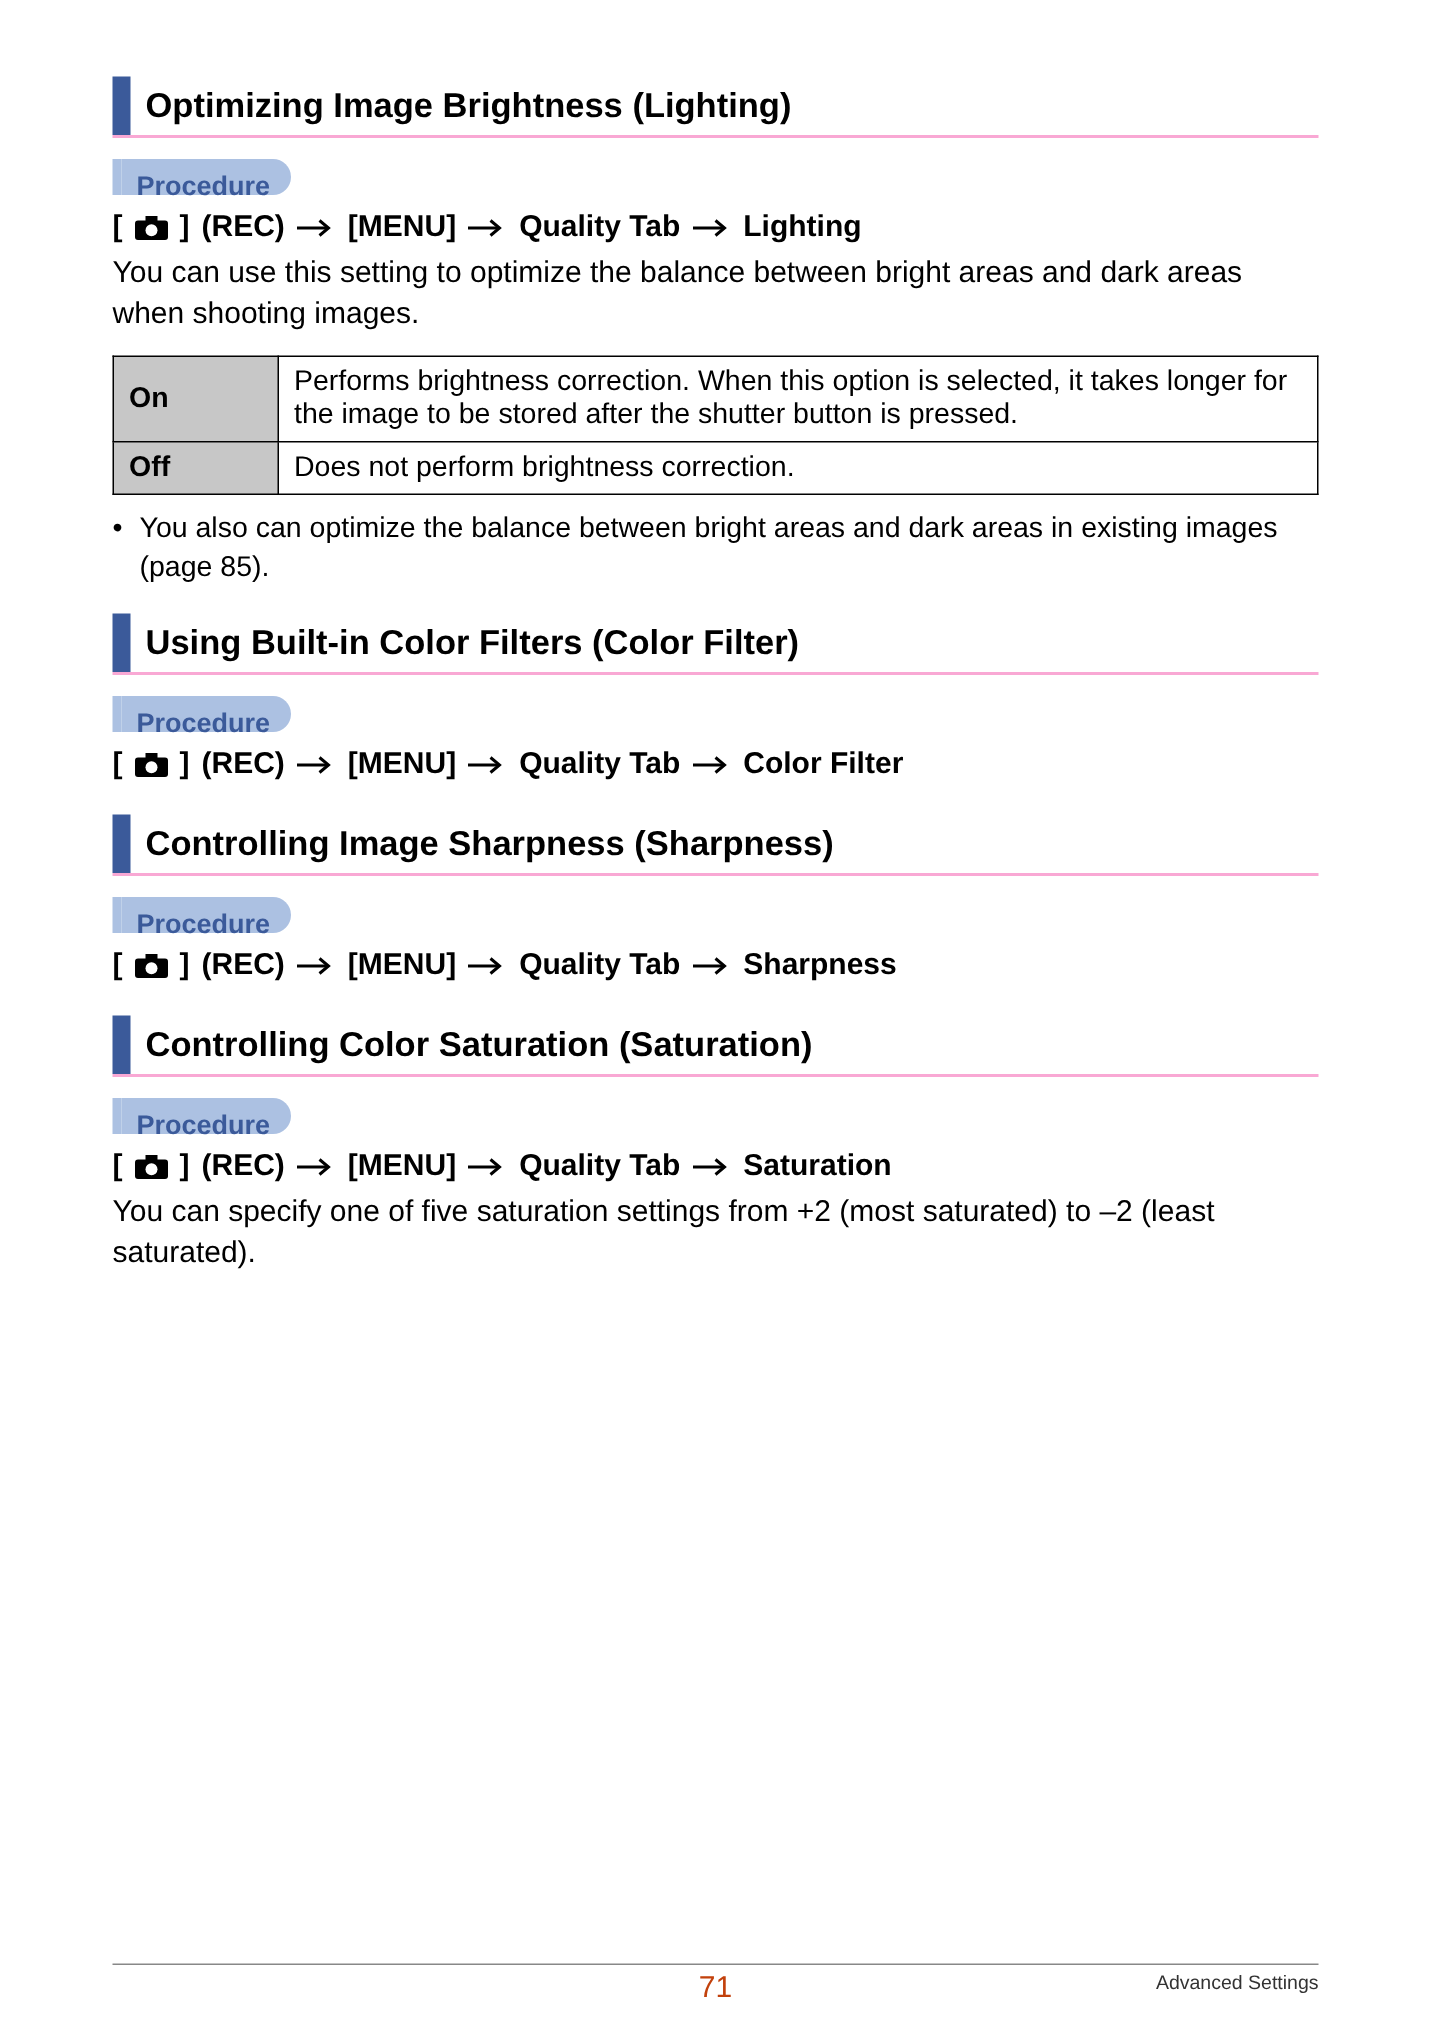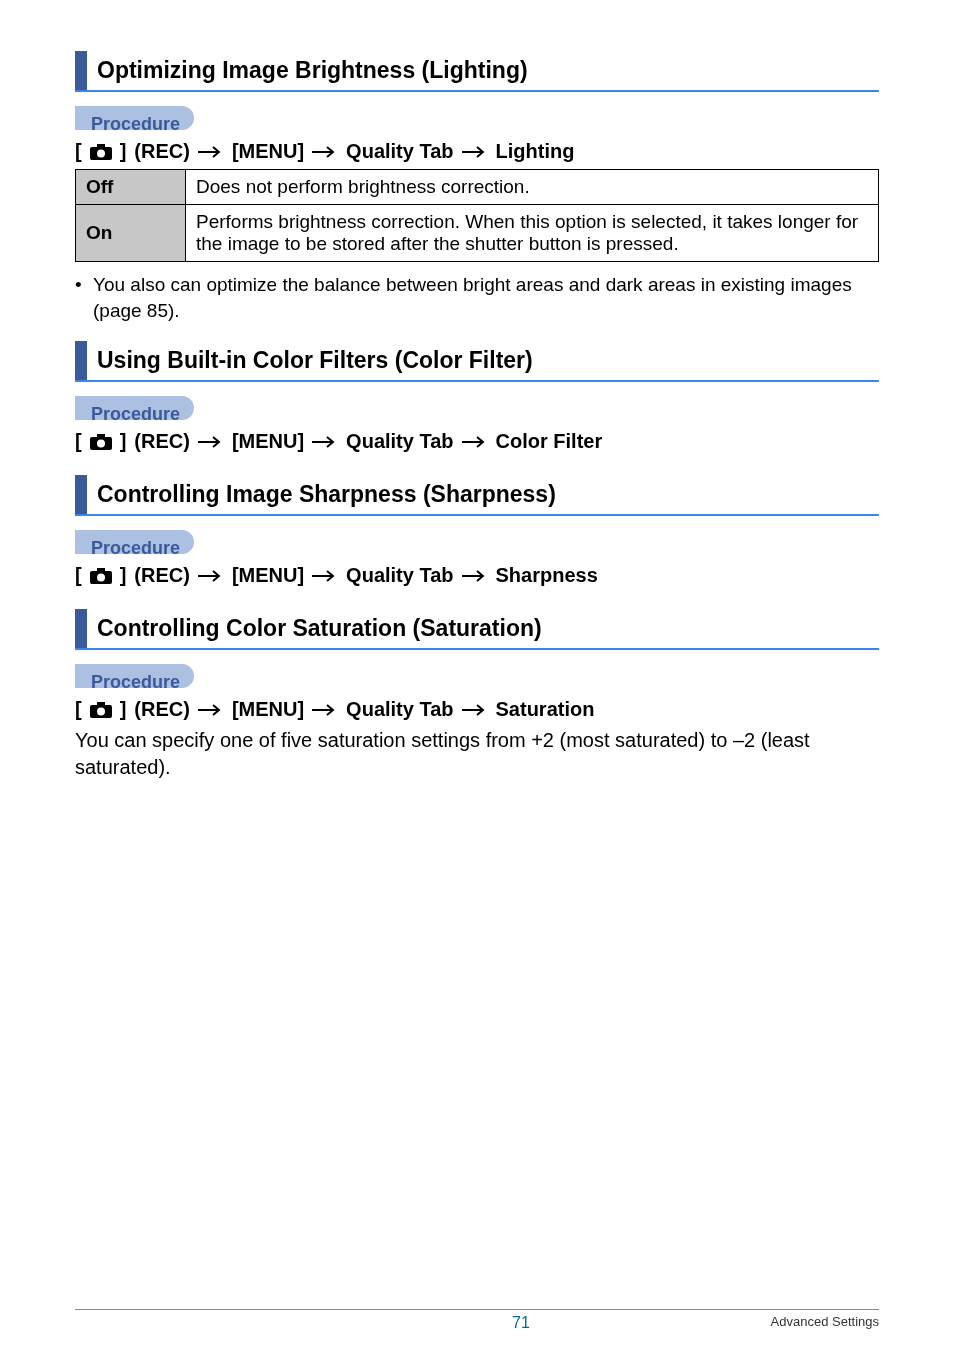--- a/index.html
+++ b/index.html
@@ -15,21 +15,21 @@
   }
   .page {
     width: 954px;
     height: 1357px;
     padding: 45px 75px 0 75px;
     position: relative;
   }
   .section-header {
     display: flex;
     align-items: stretch;
-    border-bottom: 2px solid #3b82f6;
+    border-bottom: 2px solid #f9a8d4;
     margin-bottom: 14px;
     margin-top: 6px;
   }
   .section-header .bar {
     width: 12px;
     background: #3b5a9a;
   }
   .section-header .title {
     font-size: 23px;
     font-weight: bold;
@@ -119,23 +119,22 @@
   }
   .footer-inner {
     display: flex;
     justify-content: space-between;
     align-items: baseline;
   }
   .page-num {
     position: absolute;
     left: 50%;
     transform: translateX(-50%);
-    color: #0369a1;
-    font-size: 16px;
-    margin-left: 44px;
+    color: #c2410c;
+    font-size: 20px;
   }
   .footer-text {
     margin-left: auto;
     font-size: 13px;
     color: #333;
   }
 </style>
 </head>
 <body>
 
@@ -180,30 +179,31 @@
     <span>Quality Tab</span>
     <span class="arrow">
         <svg width="26" height="12" viewBox="0 0 26 12">
           <line x1="0" y1="6" x2="20" y2="6" stroke="#000" stroke-width="2"></line>
           <polyline points="15,1 21,6 15,11" fill="none" stroke="#000" stroke-width="2"></polyline>
         </svg>
       </span>
     <span>Lighting</span>
   </div>
 
+  <div class="body-text">You can use this setting to optimize the balance between bright areas and dark areas when shooting images.</div>
 
   <table class="settings">
     <tbody>
         <tr>
+      <th>On</th>
+      <td>Performs brightness correction. When this option is selected, it takes longer for the image to be stored after the shutter button is pressed.</td>
+    </tr>
+    <tr>
       <th>Off</th>
       <td>Does not perform brightness correction.</td>
-    </tr>
-    <tr>
-      <th>On</th>
-      <td>Performs brightness correction. When this option is selected, it takes longer for the image to be stored after the shutter button is pressed.</td>
     </tr>
   </tbody>
     </table>
 
   <div class="bullet-row">
     <div class="dot">•</div>
     <div>You also can optimize the balance between bright areas and dark areas in existing images (page 85).</div>
   </div>
 
   <div class="section-header">

